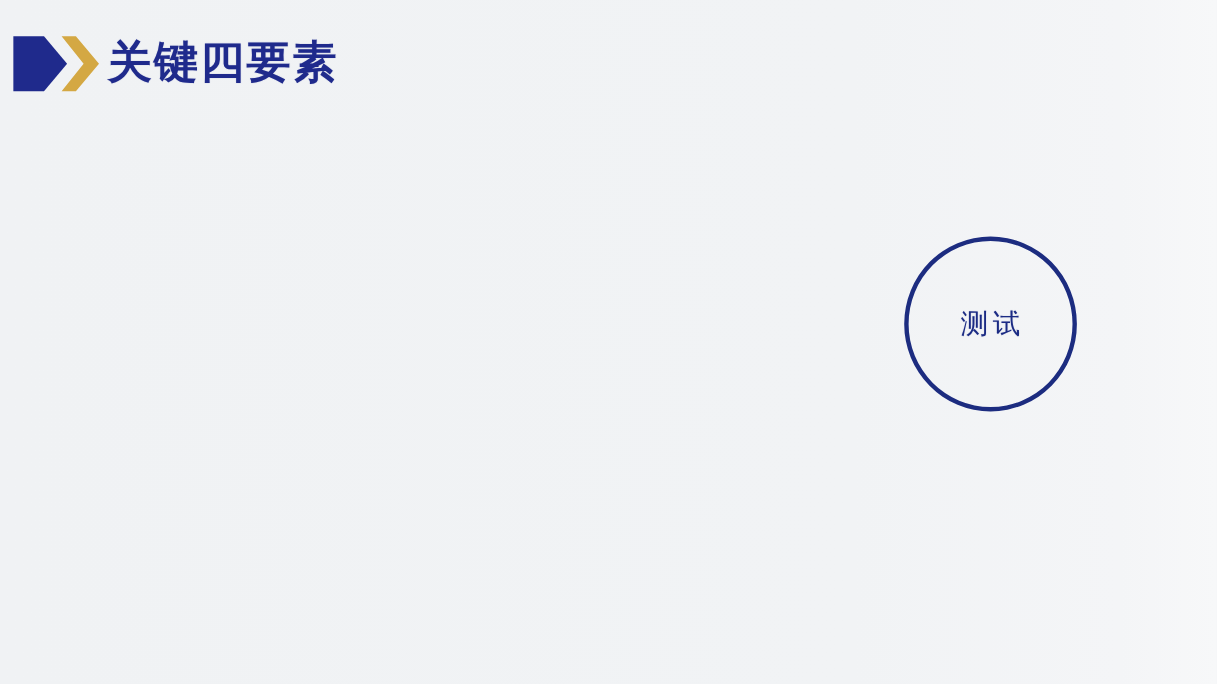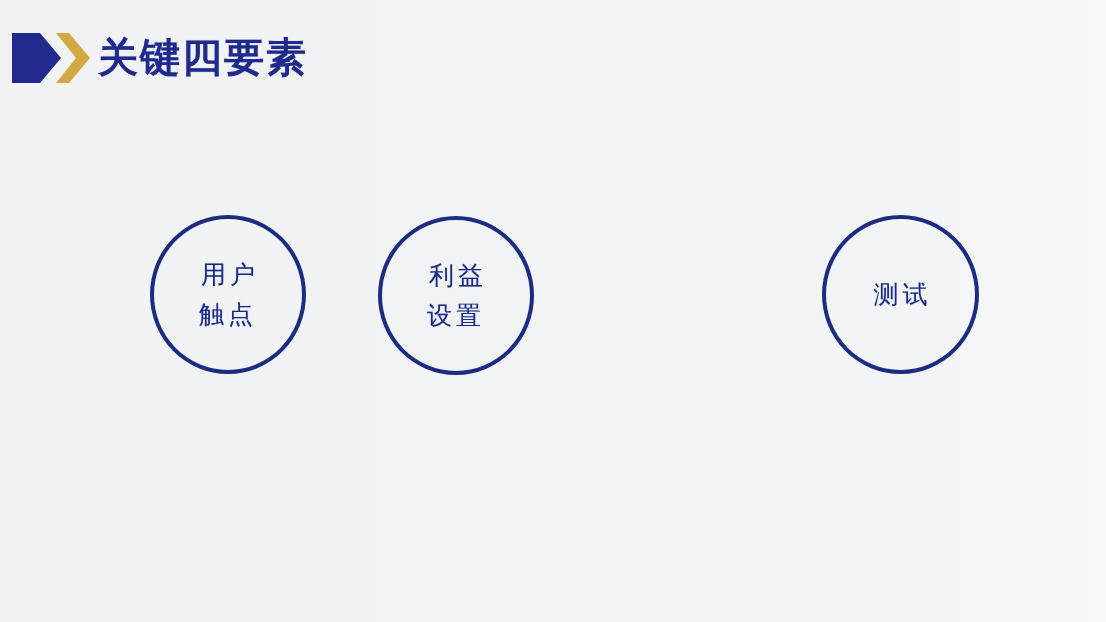--- a/index.html
+++ b/index.html
@@ -104,29 +104,21 @@
         <polygon points="0,3 28,3 49,28 28,53 0,53" fill="#1f2a8c"></polygon>
         <polygon points="44,3 57,3 78,28 57,53 44,53 64,28" fill="#d4a843"></polygon>
       </svg>
     </div>
 
     <div class="slide-title">关键四要素</div>
   </div>
 
   <div class="circle-row">
 
-    <div class="circle-node n1">
-      <span class="circle-label">用户
-触点</span>
-    </div>
 
-    <div class="circle-node n2">
-      <span class="circle-label">利益
-设置</span>
-    </div>
 
 
     <div class="circle-node n4">
       <span class="circle-label">测试</span>
     </div>
 
   </div>
 
 </div>
 

